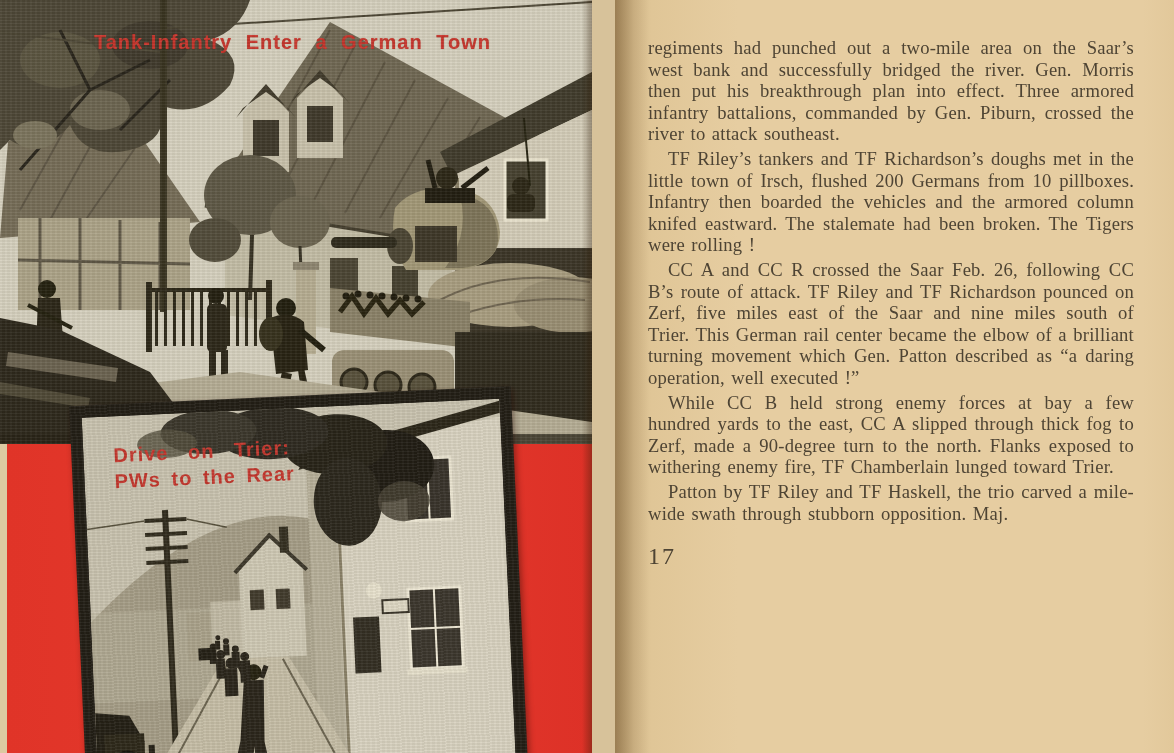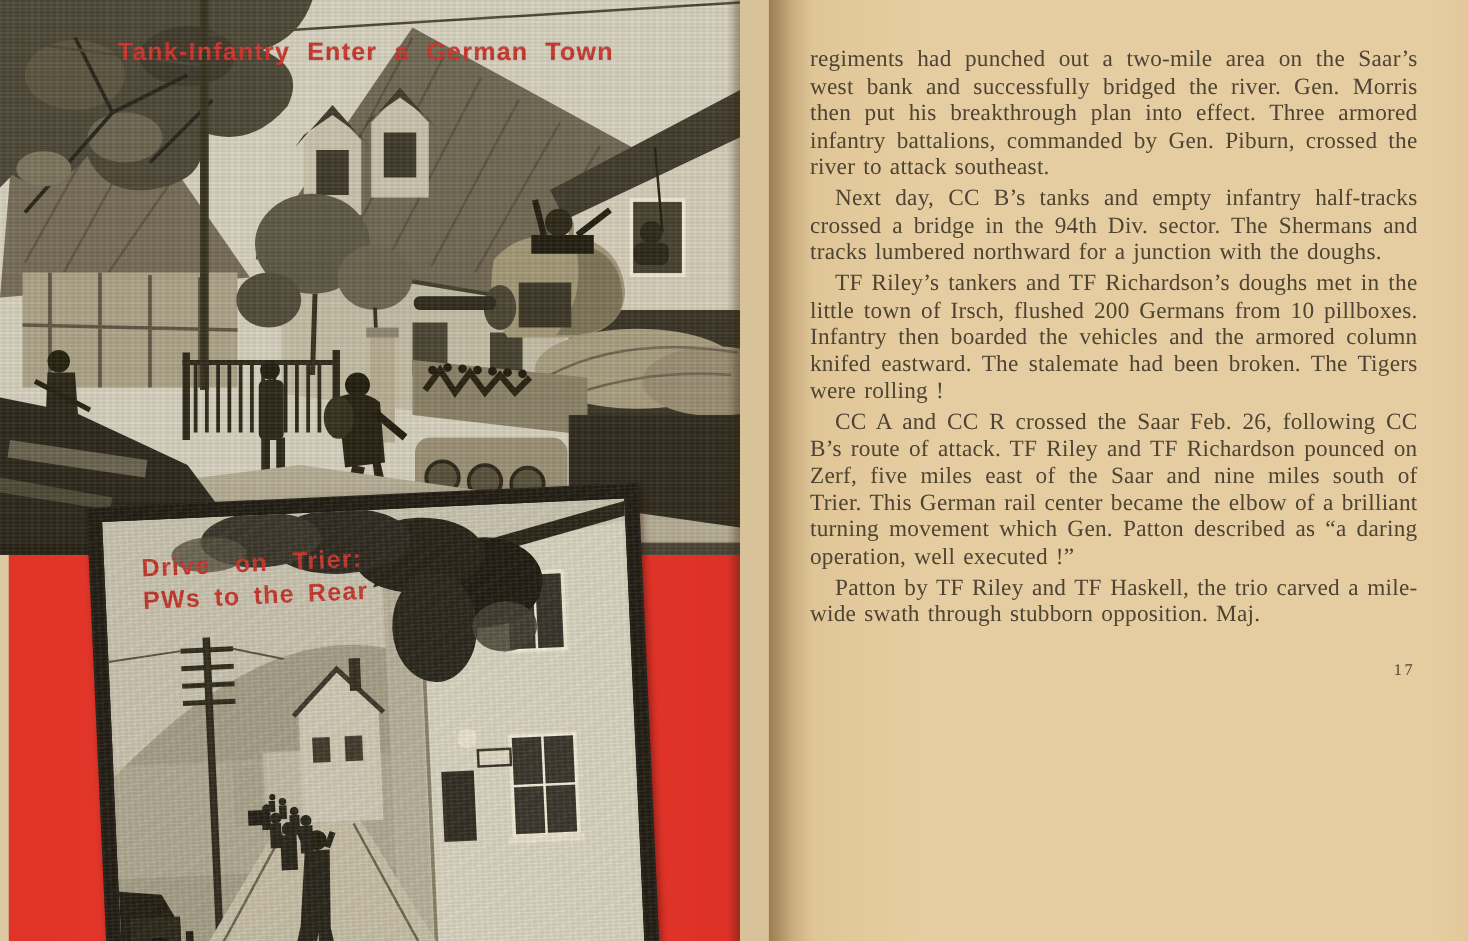--- a/index.html
+++ b/index.html
@@ -73,22 +73,22 @@
     background:linear-gradient(90deg,rgba(120,94,52,0),rgba(120,94,52,.55));
   }
   .text-col{
     position:absolute;left:33px;top:37px;width:486px;
     color:#4e4434;font-size:18.6px;line-height:21.5px;
     text-align:justify;letter-spacing:.2px;word-spacing:1.6px;
   }
   .text-col p{margin:0 0 3.5px 0;text-indent:20px;}
   .text-col p.first{text-indent:0;}
   .page-number{
-    margin-top:22px;text-align:right;padding-right:2px;
-    font-size:13px;letter-spacing:2px;
+    margin-top:22px;padding-right:2px;
+    font-size:24px;letter-spacing:2px;
   }
 </style>
 </head>
 <body>
 
 <div class="spread">
 
   <div class="page-left">
 
     <div class="edge-strip"></div>
@@ -341,21 +341,21 @@
         <div class="l1">Drive on Trier:</div>
         <div class="l2">PWs to the Rear</div>
       </div>
       <div class="grain"></div>
     </div>
   </div>
 
   <div class="page-right">
     <div class="text-col">
       <p class="first">regiments had punched out a two-mile area on the Saar’s west bank and successfully bridged the river. Gen. Morris then put his breakthrough plan into effect. Three armored infantry battalions, commanded by Gen. Piburn, crossed the river to attack southeast.</p>
-      <p>Next day, CC B’s tanks and empty infantry half-tracks crossed a bridge in the 94th Div. sector.  The Shermans and tracks lumbered northward for a junction with the doughs.</p>
       <p>TF Riley’s tankers and TF Richardson’s doughs met in the little town of Irsch, flushed 200 Germans from 10 pillboxes.  Infantry then boarded the vehicles and the armored column knifed eastward.  The stalemate had been broken.  The Tigers were rolling !</p>
       <p>CC A and CC R crossed the Saar Feb. 26, following CC B’s route of attack.  TF Riley and TF Richardson pounced on Zerf, five miles east of the Saar and nine miles south of Trier.  This German rail center became the elbow of a brilliant turning movement which Gen. Patton described as “a daring operation, well executed !”</p>
+      <p>While CC B held strong enemy forces at bay a few hundred yards to the east, CC A slipped through thick fog to Zerf, made a 90-degree turn to the north. Flanks exposed to withering enemy fire, TF Chamberlain lunged toward Trier.</p>
       <p>Patton by TF Riley and TF Haskell, the trio carved a mile-wide swath through stubborn opposition.  Maj.</p>
       <div class="page-number">17</div>
     </div>
   </div>
 
 </div>
 
 </body></html>

